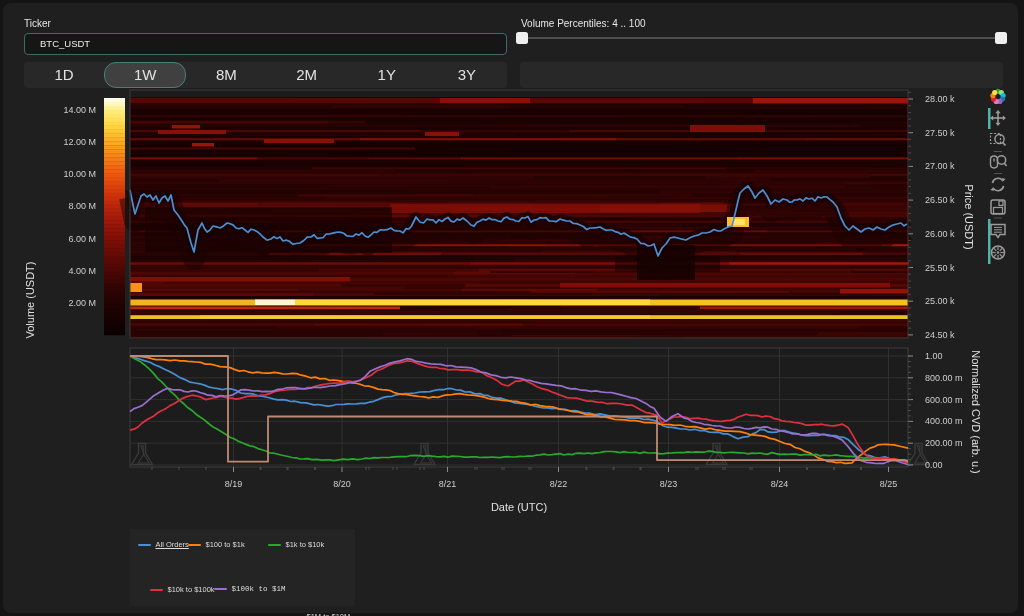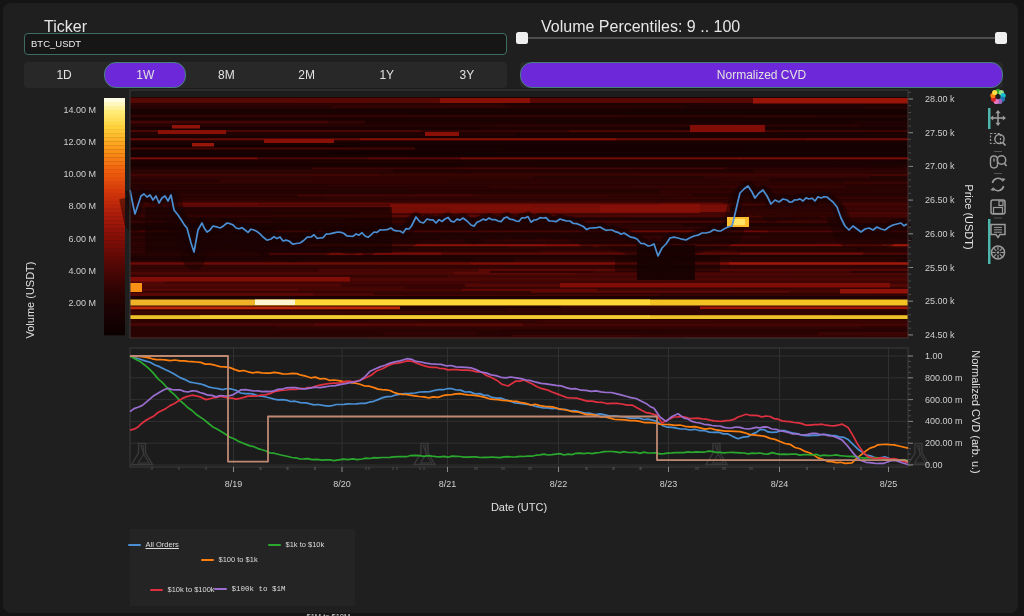--- a/index.html
+++ b/index.html
@@ -1,50 +1,49 @@
 <!DOCTYPE html>
 <html><head><meta charset="utf-8"><style>
 * { margin:0; padding:0; box-sizing:border-box; }
 html,body { width:1024px; height:616px; background:#141414; overflow:hidden;
   font-family:"Liberation Sans", sans-serif; }
 #panel { position:absolute; left:3px; top:3px; width:1015px; height:610px;
   background:#1f1f1f; border-radius:8px; }
-.lbl { position:absolute; font-size:16px; color:#e6e6e6;margin-left:20px; }
+.lbl { position:absolute; font-size:10px; color:#e6e6e6; }
 #tickerbox { position:absolute; left:24px; top:33px; width:483px; height:22px;
   background:#161616; border:1px solid #3e6b62; border-radius:4px;
-  color:#ededed; font-size:9.5px; line-height:20px; padding-left:6px; }
+  color:#ededed; font-size:9.5px; line-height:20px; padding-left:15px; }
 .btngroup { position:absolute; top:62px; height:26px; background:#282828;
   border-radius:4px; display:flex; }
-.btn { flex:1; font-size:12px; color:#e2e2e2; text-align:center; line-height:26px; }
-.btn.sel { background:#6d28d9; border:1px solid #44817a; border-radius:12px; line-height:24px; }
+.btn { flex:1; font-size:15px; color:#e2e2e2; text-align:center; line-height:26px; }
+.btn.sel { background:#404040; border:1px solid #44817a; border-radius:12px; line-height:24px; }
 #track { position:absolute; left:521px; top:36.5px; width:483px; height:2.5px; background:#4e4e4e; border-radius:2px; }
 .handle { position:absolute; top:-5px; width:12px; height:12px; background:#efefef; border-radius:2.5px; }
 #legend { position:absolute; left:130px; top:529px; width:225px; height:77px; background:#242424; }
 .litem { position:absolute; font-size:7.5px; color:#dcdcdc; white-space:nowrap; }
 .dash { display:inline-block; width:12.5px; height:2.5px; margin-right:5px; vertical-align:middle; border-radius:1px; }
 </style></head>
 <body>
 <div id="panel"></div>
 <div class="lbl" style="left:24px; top:18px;">Ticker</div>
 <div id="tickerbox">BTC_USDT</div>
-<div class="lbl" style="left:521px; top:18px;">Volume Percentiles: 9 .. 100</div>
+<div class="lbl" style="left:521px; top:18px;">Volume Percentiles: 4 .. 100</div>
 <div id="track">
     <div class="handle" style="left:-5px;"></div>
     <div class="handle" style="right:-3px;"></div>
   </div>
 <div class="btngroup" style="left:24px; width:483px;">
   <div class="btn">1D</div>
     <div class="btn sel">1W</div>
     <div class="btn">8M</div>
   <div class="btn">2M</div>
     <div class="btn">1Y</div>
     <div class="btn">3Y</div>
 </div>
 <div class="btngroup" style="left:520px; width:483px;">
-  <div class="btn sel">Normalized CVD</div>
 </div>
 <svg width="1024" height="616" viewBox="0 0 1024 616" style="position:absolute; left:0; top:0;">
 <rect x="104" y="98.00" width="21" height="4.25" fill="#fffce4"></rect>
 <rect x="104" y="101.95" width="21" height="4.25" fill="#fff7bf"></rect>
 <rect x="104" y="105.90" width="21" height="4.25" fill="#fff19b"></rect>
 <rect x="104" y="109.85" width="21" height="4.25" fill="#ffec77"></rect>
 <rect x="104" y="113.80" width="21" height="4.25" fill="#ffe568"></rect>
 <rect x="104" y="117.75" width="21" height="4.25" fill="#ffde58"></rect>
 <rect x="104" y="121.70" width="21" height="4.25" fill="#ffd749"></rect>
 <rect x="104" y="125.65" width="21" height="4.25" fill="#ffd139"></rect>
@@ -747,18 +746,18 @@
 <line x1="999.7" y1="254.2" x2="1002.1" y2="256.6" stroke="#9b9b9b" stroke-width="1.2"></line>
 <line x1="996.3" y1="254.2" x2="993.9" y2="256.6" stroke="#9b9b9b" stroke-width="1.2"></line>
 <line x1="996.3" y1="250.8" x2="993.9" y2="248.4" stroke="#9b9b9b" stroke-width="1.2"></line>
 <line x1="999.7" y1="250.8" x2="1002.1" y2="248.4" stroke="#9b9b9b" stroke-width="1.2"></line>
 <line x1="998.0" y1="254.9" x2="998.0" y2="258.3" stroke="#9b9b9b" stroke-width="1.2"></line>
 <line x1="998.0" y1="250.1" x2="998.0" y2="246.7" stroke="#9b9b9b" stroke-width="1.2"></line>
 <line x1="1000.4" y1="252.5" x2="1003.8" y2="252.5" stroke="#9b9b9b" stroke-width="1.2"></line>
 <line x1="995.6" y1="252.5" x2="992.2" y2="252.5" stroke="#9b9b9b" stroke-width="1.2"></line>
 </svg>
 <div id="legend"></div>
-<div class="litem" style="left:128px; top:540px;text-decoration:underline;"><span class="dash" style="background:#4a8fd4;"></span>All Orders</div>
-<div class="litem" style="left:201px; top:540px;margin-top:15px;"><span class="dash" style="background:#ff7f0e;"></span>$100 to $1k</div>
+<div class="litem" style="left:138px; top:540px;text-decoration:underline;"><span class="dash" style="background:#4a8fd4;"></span>All Orders</div>
+<div class="litem" style="left:188px; top:540px;"><span class="dash" style="background:#ff7f0e;"></span>$100 to $1k</div>
 <div class="litem" style="left:268px; top:540px;text-align:right;"><span class="dash" style="background:#2aa82e;"></span>$1k to $10k</div>
 <div class="litem" style="left:150px; top:585px;"><span class="dash" style="background:#e03040;"></span>$10k to $100k</div>
 <div class="litem" style="left:214px; top:585px;font-family:Liberation Mono, monospace;"><span class="dash" style="background:#9a6fd0;"></span>$100k to $1M</div>
 <div class="litem" style="left:289px; top:585px;margin-top:27px;"><span class="dash" style="background:#c08a72;"></span>$1M to $10M</div>
 
 </body></html>

